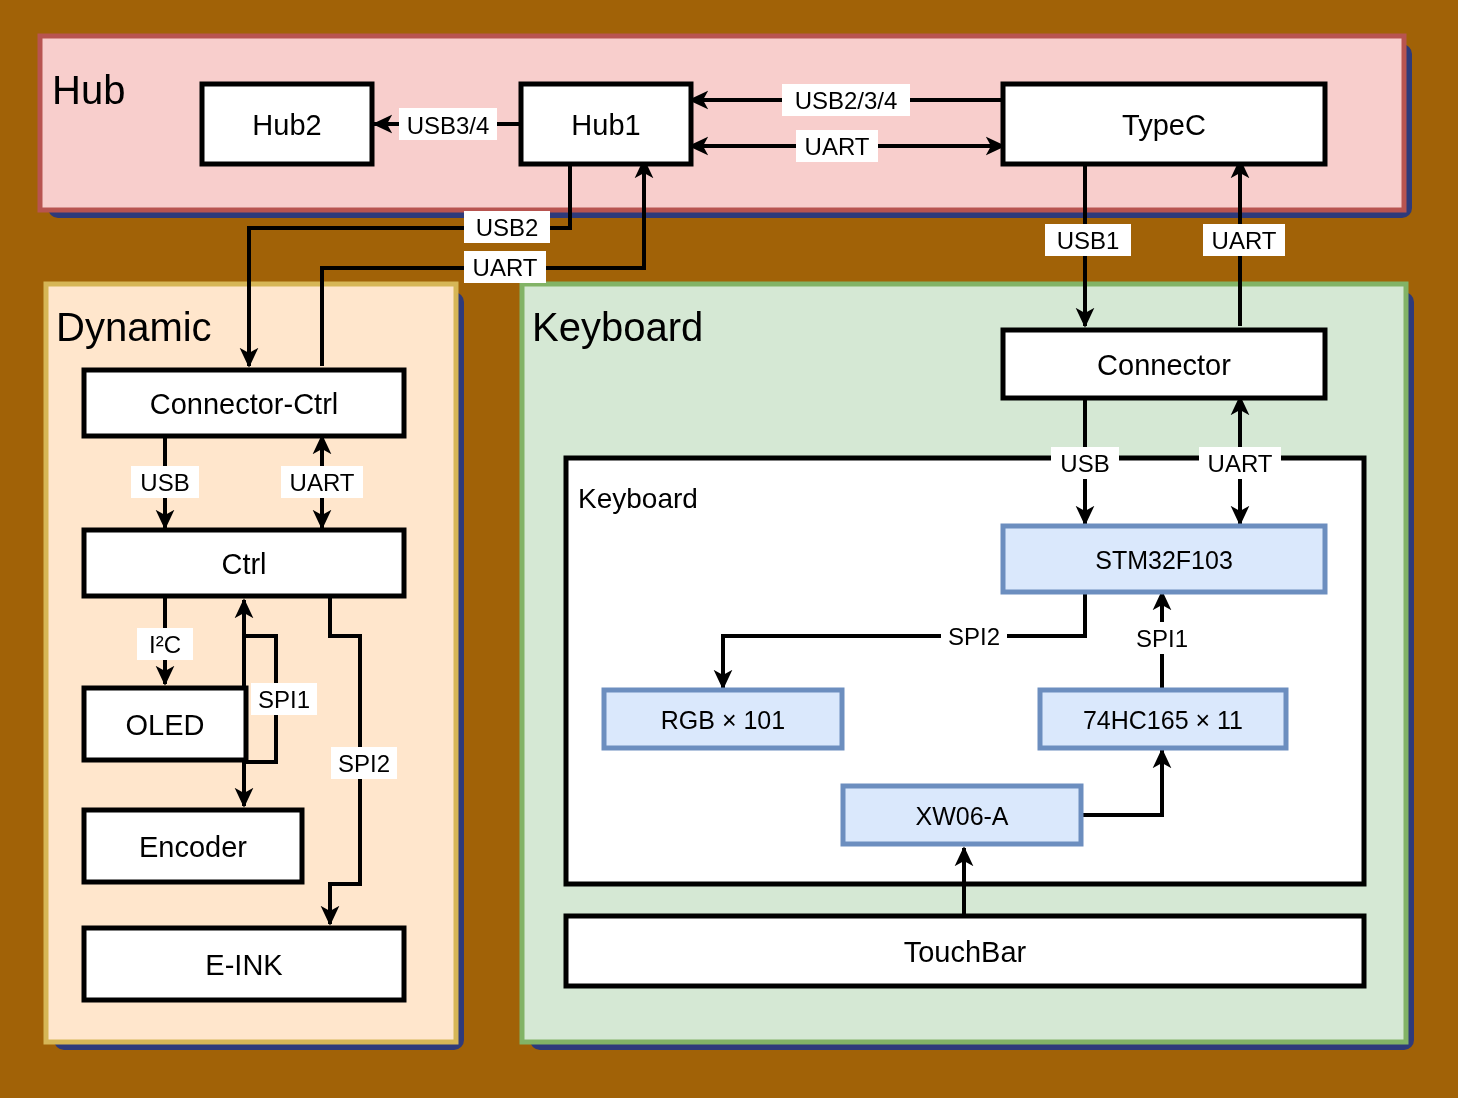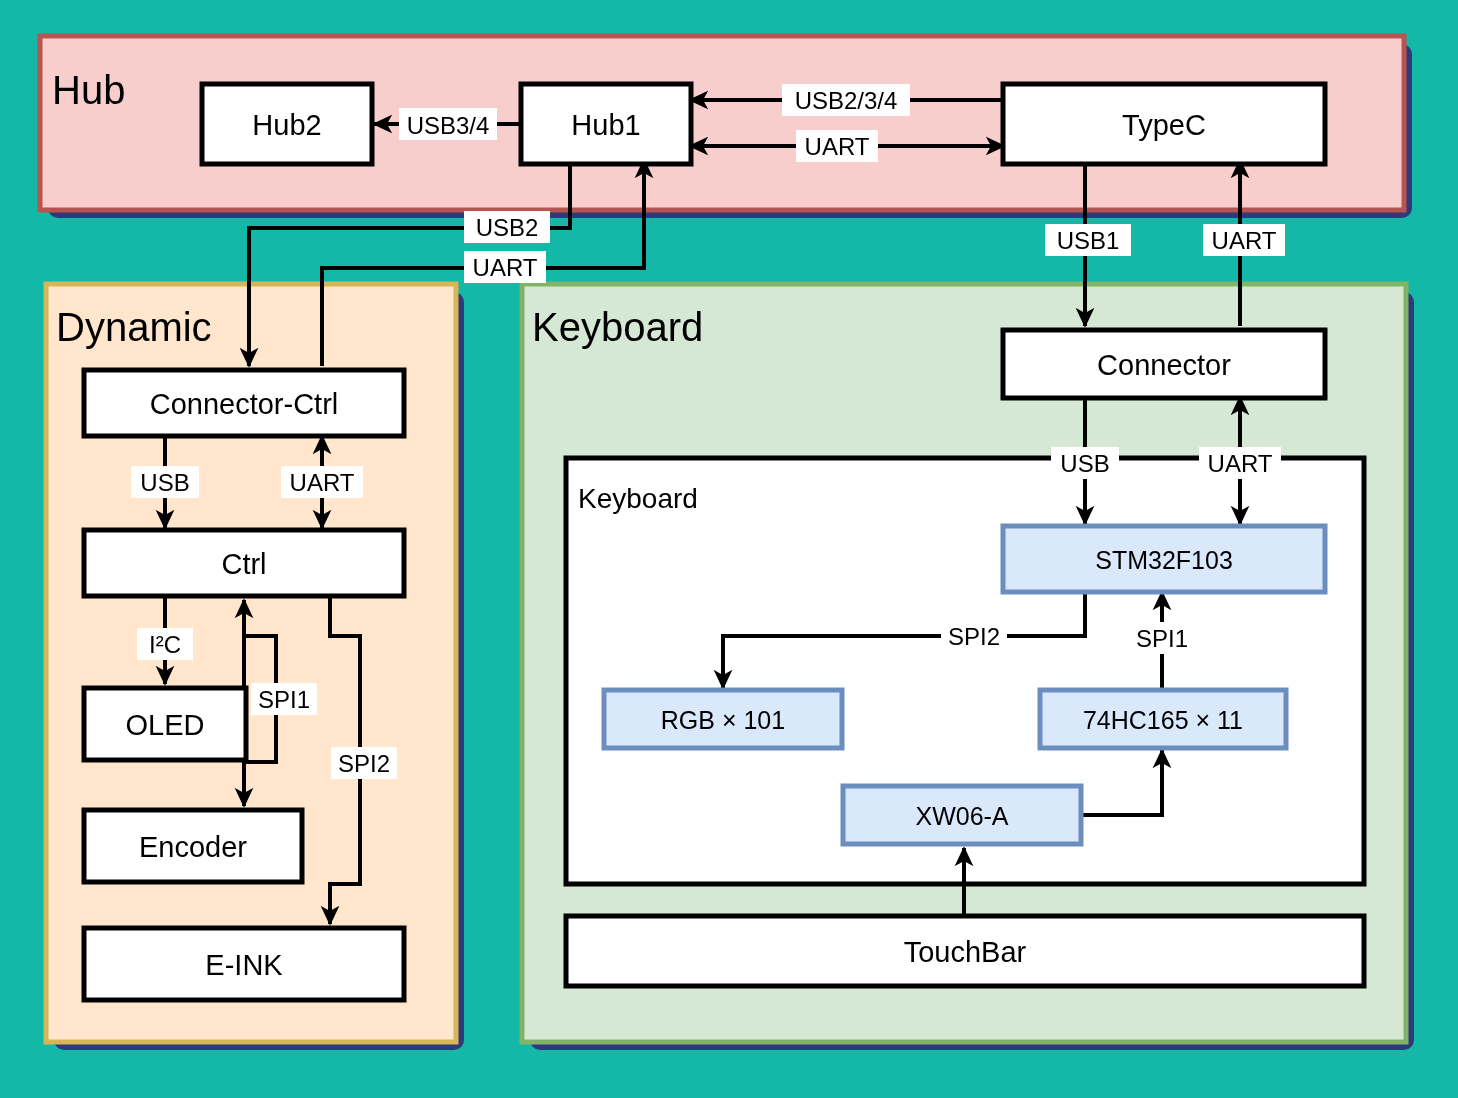--- a/index.html
+++ b/index.html
@@ -10,21 +10,21 @@
   body {
     width: 1458px;
     height: 1098px;
     overflow: hidden;
     font-family: "Liberation Sans", sans-serif;
   }
   #stage {
     position: relative;
     width: 1458px;
     height: 1098px;
-    background: #14b8a6;
+    background: #a16207;
   }
   svg#diagram {
     position: absolute;
     top: 0; left: 0;
     width: 1458px;
     height: 1098px;
     display: block;
   }
   .panel-label {
     font-family: "Liberation Sans", sans-serif;

